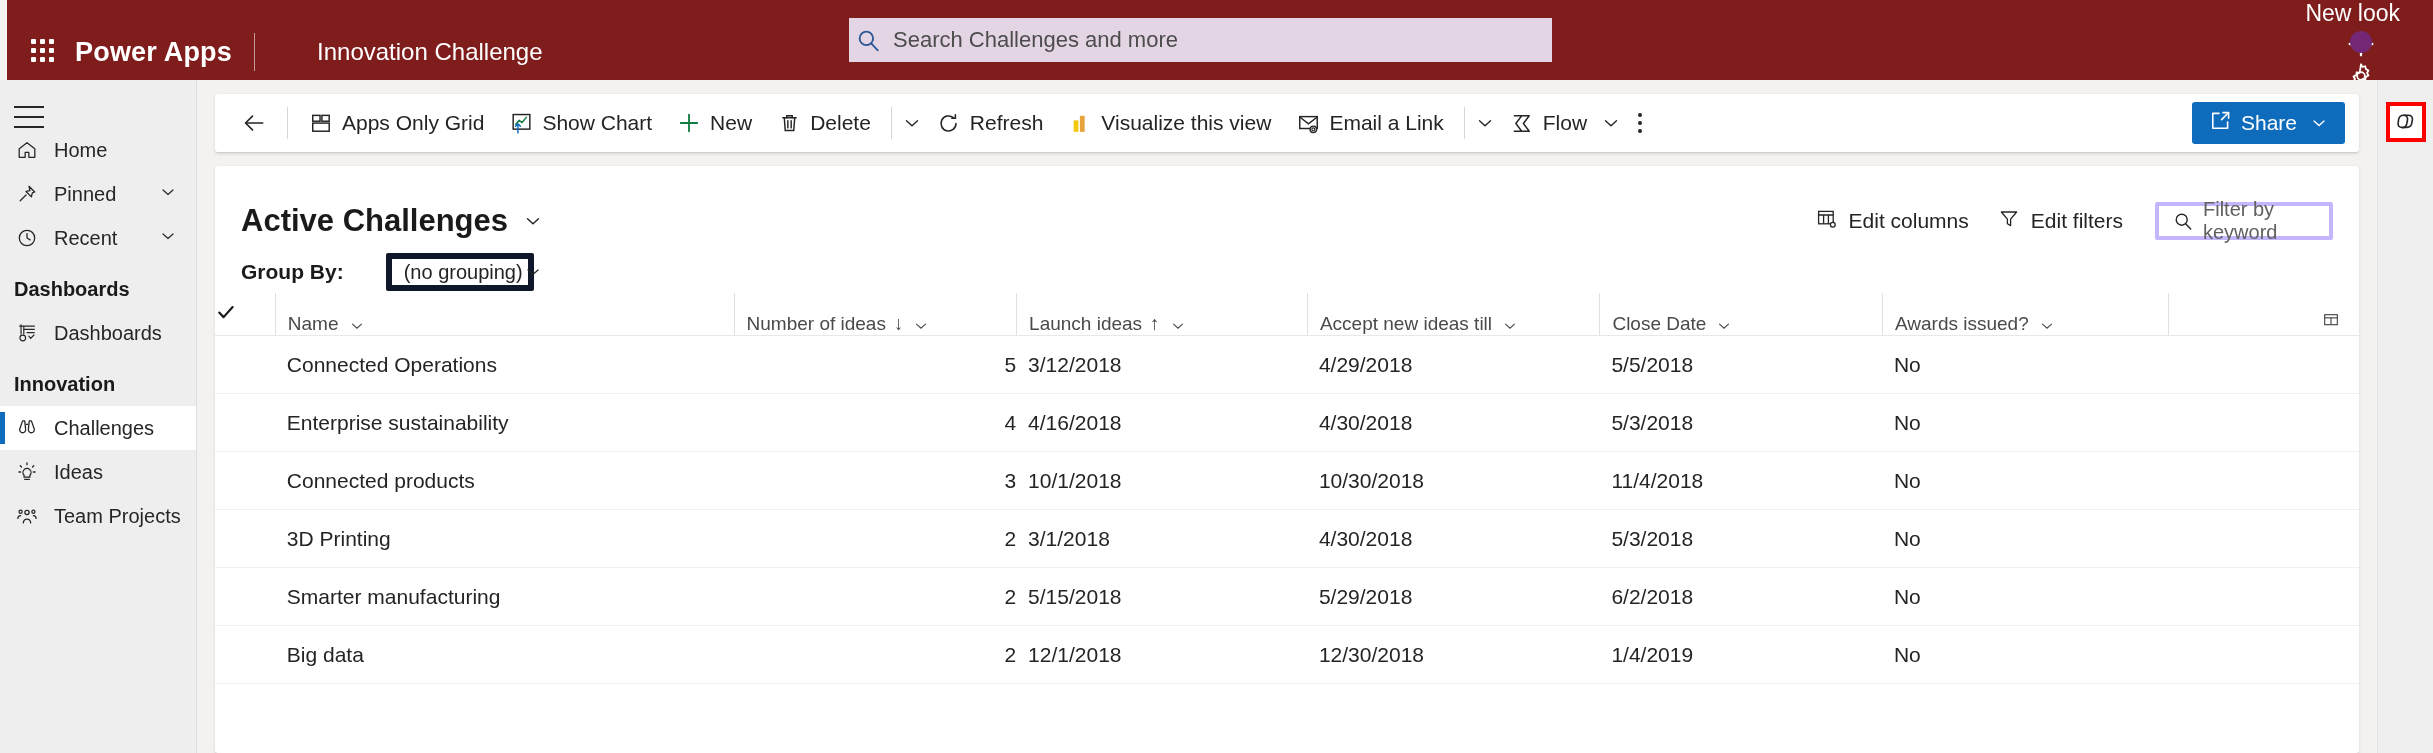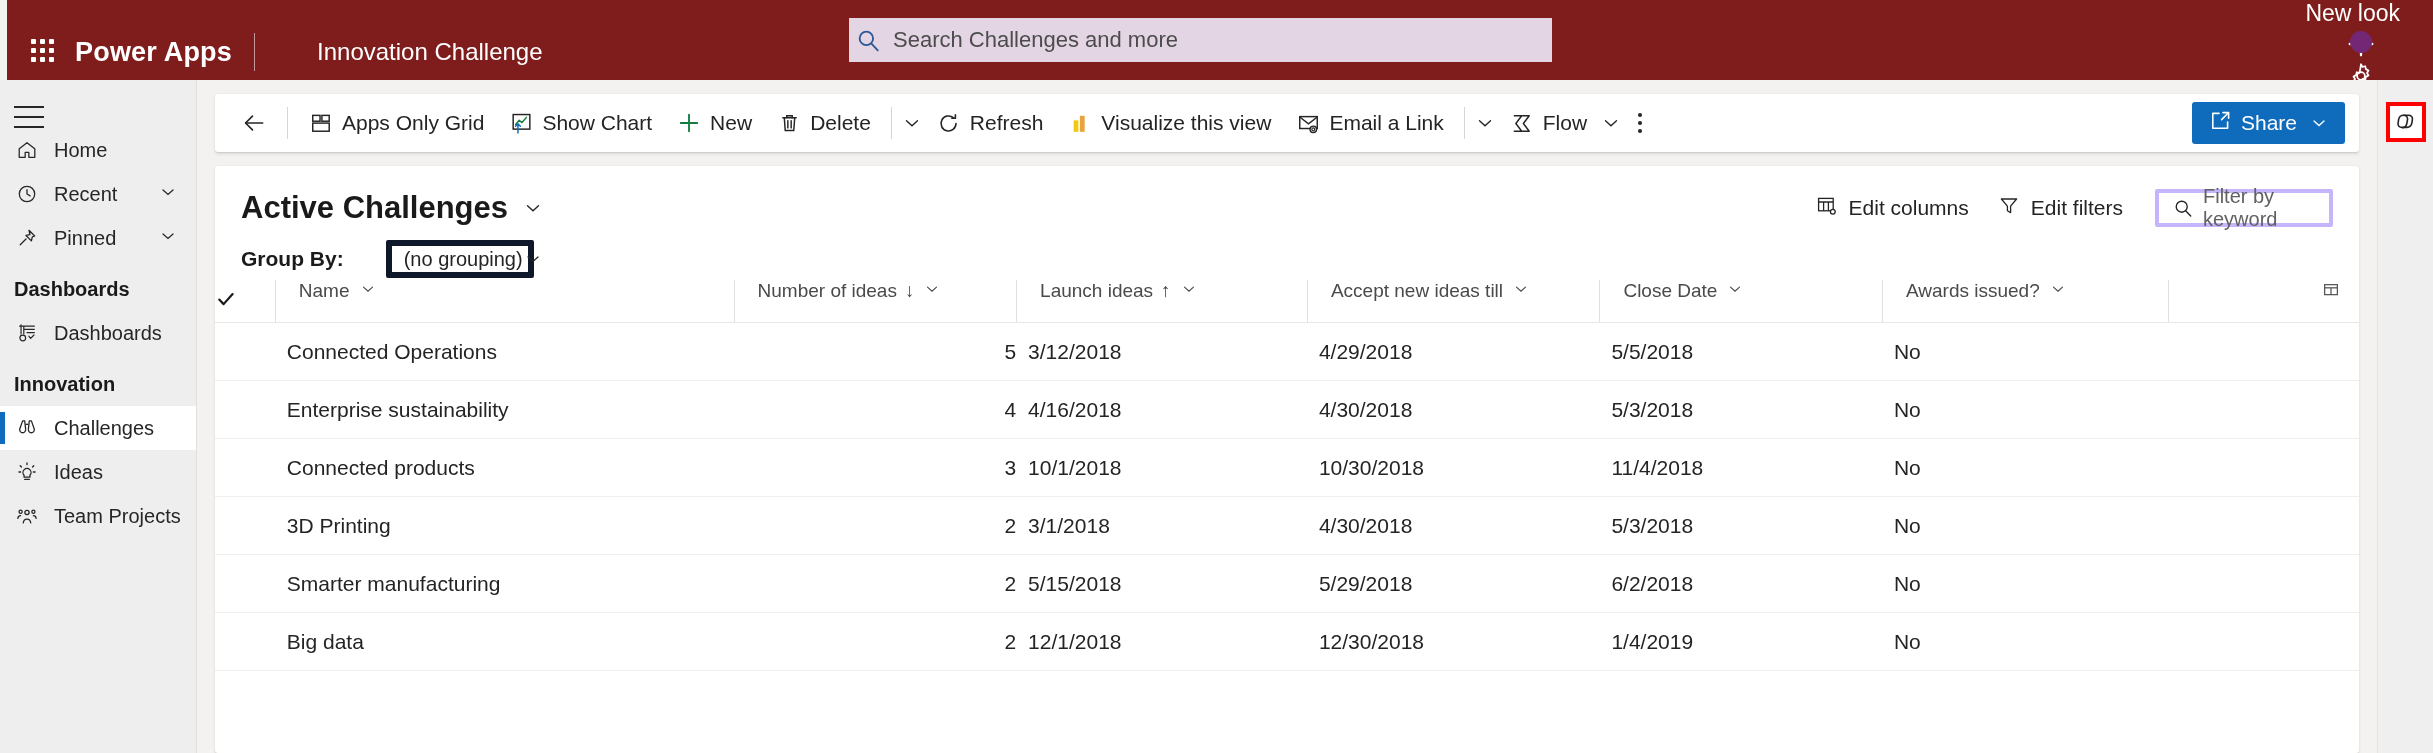--- a/index.html
+++ b/index.html
@@ -133,21 +133,21 @@
   }
   .kebab i { width: 4px; height: 4px; border-radius: 50%; background: #242424; display:block; }
 
   
   .card {
     margin-top: 14px; background: #ffffff; border-radius: 3px;
     box-shadow: 0 1.2px 3.6px rgba(0,0,0,.10), 0 .3px .9px rgba(0,0,0,.07);
     height: calc(100% - 72px); overflow: hidden;
   }
   .view-header {
-    display: flex; align-items: center; padding: 22px 26px 0 26px; height: 62px;
+    display: flex; align-items: center; padding: 22px 26px 0 26px; height: 62px; margin-top: 13px;
   }
   .view-title { font-size: 31px; font-weight: bold; color: #1a1a1a; white-space: nowrap; cursor: pointer; }
   .view-title-chev { margin-left: 14px; cursor: pointer; display: flex; align-items: center; }
   .vh-right { margin-left: auto; display: flex; align-items: center; }
   .vh-btn {
     display: flex; align-items: center; height: 42px; padding: 0 14px;
     cursor: pointer; color: #242424; font-size: 21px; white-space: nowrap;
   }
   .vh-btn .cmd-ico { margin-right: 10px; }
   .filter-input {
@@ -167,21 +167,21 @@
   }
   .groupby-select .gs-val { font-size: 20px; color: #242424; flex: 1 1 auto; white-space: nowrap; }
 
   
   table.grid { width: 100%; border-collapse: collapse; table-layout: fixed; }
   table.grid thead th {
     height: 42px; text-align: left; font-weight: 400; font-size: 19px;
     color: #4a4a4a; border-bottom: 1px solid #e8e8e8; vertical-align: middle;
     padding: 0;
   }
-  .th-inner { display: flex; align-items: flex-start; height: 42px; padding-left: 23px; border-left: 1px solid #e0e0e0; cursor: pointer; }
+  .th-inner { display: flex; align-items: flex-end; height: 42px; padding-left: 12px; border-left: 1px solid #e0e0e0; cursor: pointer; }
   .th-inner .th-lbl { white-space: nowrap; }
   .th-inner .th-sort { margin-left: 8px; font-size: 19px; color: #4a4a4a; }
   .th-inner .th-chev { margin-left: 9px; display: flex; align-items: center; }
   .th-check { width: 36px; padding-left: 14px; }
   .check-ico { cursor: pointer; }
   table.grid tbody td {
     height: 58px; font-size: 21px; color: #242424; border-bottom: 1px solid #efefef;
     vertical-align: middle; padding: 0 0 0 12px; white-space: nowrap;
   }
   td.c-name { padding-left: 34px; }
@@ -278,41 +278,41 @@
       <span class="nav-ico">
         <svg viewBox="0 0 24 24" width="22" height="22" fill="none" stroke="#262626" stroke-width="1.4" stroke-linejoin="round">
           <path d="M3.5 10.6L12 4l8.5 6.6V20H14v-5.3h-4V20H3.5z"></path>
         </svg>
       </span>
       <span class="nav-label">Home</span>
     </div>
 
     <div class="nav-item">
       <span class="nav-ico">
+        <svg viewBox="0 0 24 24" width="22" height="22" fill="none" stroke="#262626" stroke-width="1.4" stroke-linejoin="round" stroke-linecap="round">
+          <path d="M14.2 3.6l6.2 6.2-2.6 1-1 4.3-5.9-5.9 4.3-1z"></path>
+            <line x1="10.9" y1="13.1" x2="4.6" y2="19.4"></line>
+        </svg>
+      </span>
+      <span class="nav-label">Pinned</span>
+      <span class="chev">
+        <svg viewBox="0 0 24 24" width="20" height="20" fill="none" stroke="#262626" stroke-width="1.5" stroke-linecap="round">
+            <path d="M6 9.5l6 5.5 6-5.5"></path>
+          </svg>
+      </span>
+    </div>
+
+    <div class="nav-item">
+      <span class="nav-ico">
         <svg viewBox="0 0 24 24" width="22" height="22" fill="none" stroke="#262626" stroke-width="1.4" stroke-linecap="round">
           <circle cx="12" cy="12" r="8.4"></circle>
             <path d="M12 7.2V12l3.4 2"></path>
         </svg>
       </span>
       <span class="nav-label">Recent</span>
-      <span class="chev">
-        <svg viewBox="0 0 24 24" width="20" height="20" fill="none" stroke="#262626" stroke-width="1.5" stroke-linecap="round">
-            <path d="M6 9.5l6 5.5 6-5.5"></path>
-          </svg>
-      </span>
-    </div>
-
-    <div class="nav-item">
-      <span class="nav-ico">
-        <svg viewBox="0 0 24 24" width="22" height="22" fill="none" stroke="#262626" stroke-width="1.4" stroke-linejoin="round" stroke-linecap="round">
-          <path d="M14.2 3.6l6.2 6.2-2.6 1-1 4.3-5.9-5.9 4.3-1z"></path>
-            <line x1="10.9" y1="13.1" x2="4.6" y2="19.4"></line>
-        </svg>
-      </span>
-      <span class="nav-label">Pinned</span>
       <span class="chev">
         <svg viewBox="0 0 24 24" width="20" height="20" fill="none" stroke="#262626" stroke-width="1.5" stroke-linecap="round">
             <path d="M6 9.5l6 5.5 6-5.5"></path>
           </svg>
       </span>
     </div>
 
     <div class="nav-head">Dashboards</div>
     <div class="nav-item">
       <span class="nav-ico">

